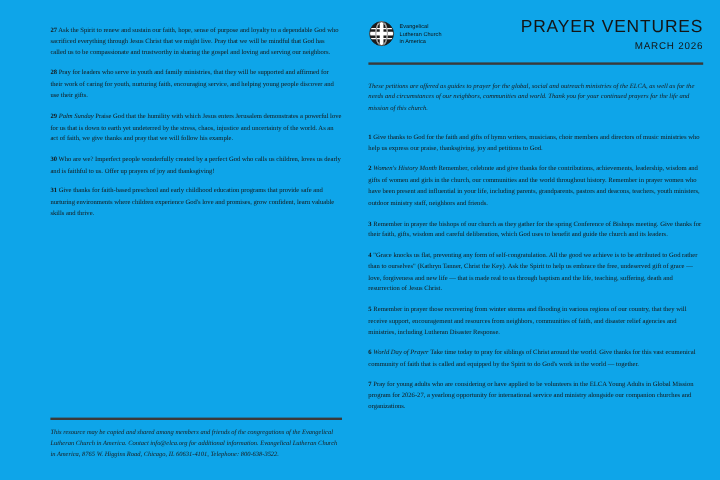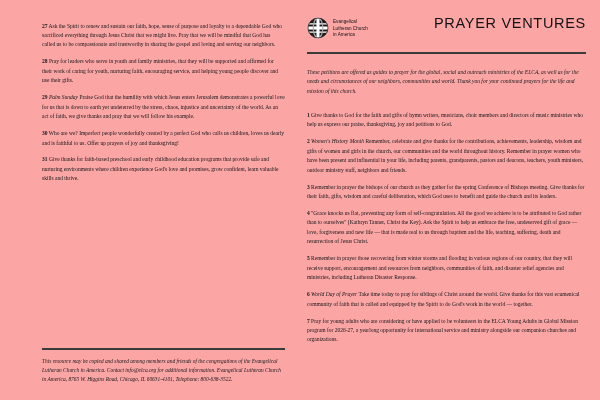--- a/index.html
+++ b/index.html
@@ -12,21 +12,21 @@
     height: 400px;
     overflow: hidden;
     font-family: "Liberation Serif", serif;
     color: #1b1b1b;
   }
   .page {
     position: relative;
     width: 600px;
     height: 400px;
     box-sizing: border-box;
-    background: #fca5a5;
+    background: #0ea5e9;
     display: flex;
     padding: 16px 14px 10px 28px;
   }
   .col {
     box-sizing: border-box;
     position: relative;
   }
   .col-left {
     width: 286px;
     padding-right: 16px;
@@ -183,20 +183,21 @@
         </svg>
         <div class="brand-lines">
           <div>Evangelical</div>
           <div>Lutheran Church</div>
           <div>in America</div>
         </div>
       </div>
 
       <div class="titleblock">
         <div class="title-main">PRAYER VENTURES</div>
+        <div class="title-sub">MARCH 2026</div>
       </div>
     </div>
 
     <div class="rule"></div>
 
     <p class="intro">These petitions are offered as guides to prayer for the global, social and outreach ministries of the ELCA, as well as for the needs and circumstances of our neighbors, communities and world. Thank you for your continued prayers for the life and mission of this church.</p>
 
     <div>
       <p class="entry"><span class="num">1</span>  <span>Give thanks to God for the faith and gifts of hymn writers, musicians, choir members and directors of music ministries who help us express our praise, thanksgiving, joy and petitions to God.</span></p>
       <p class="entry"><span class="num">2</span> <span class="em">Women's History Month</span> <span>Remember, celebrate and give thanks for the contributions, achievements, leadership, wisdom and gifts of women and girls in the church, our communities and the world throughout history. Remember in prayer women who have been present and influential in your life, including parents, grandparents, pastors and deacons, teachers, youth ministers, outdoor ministry staff, neighbors and friends.</span></p>

